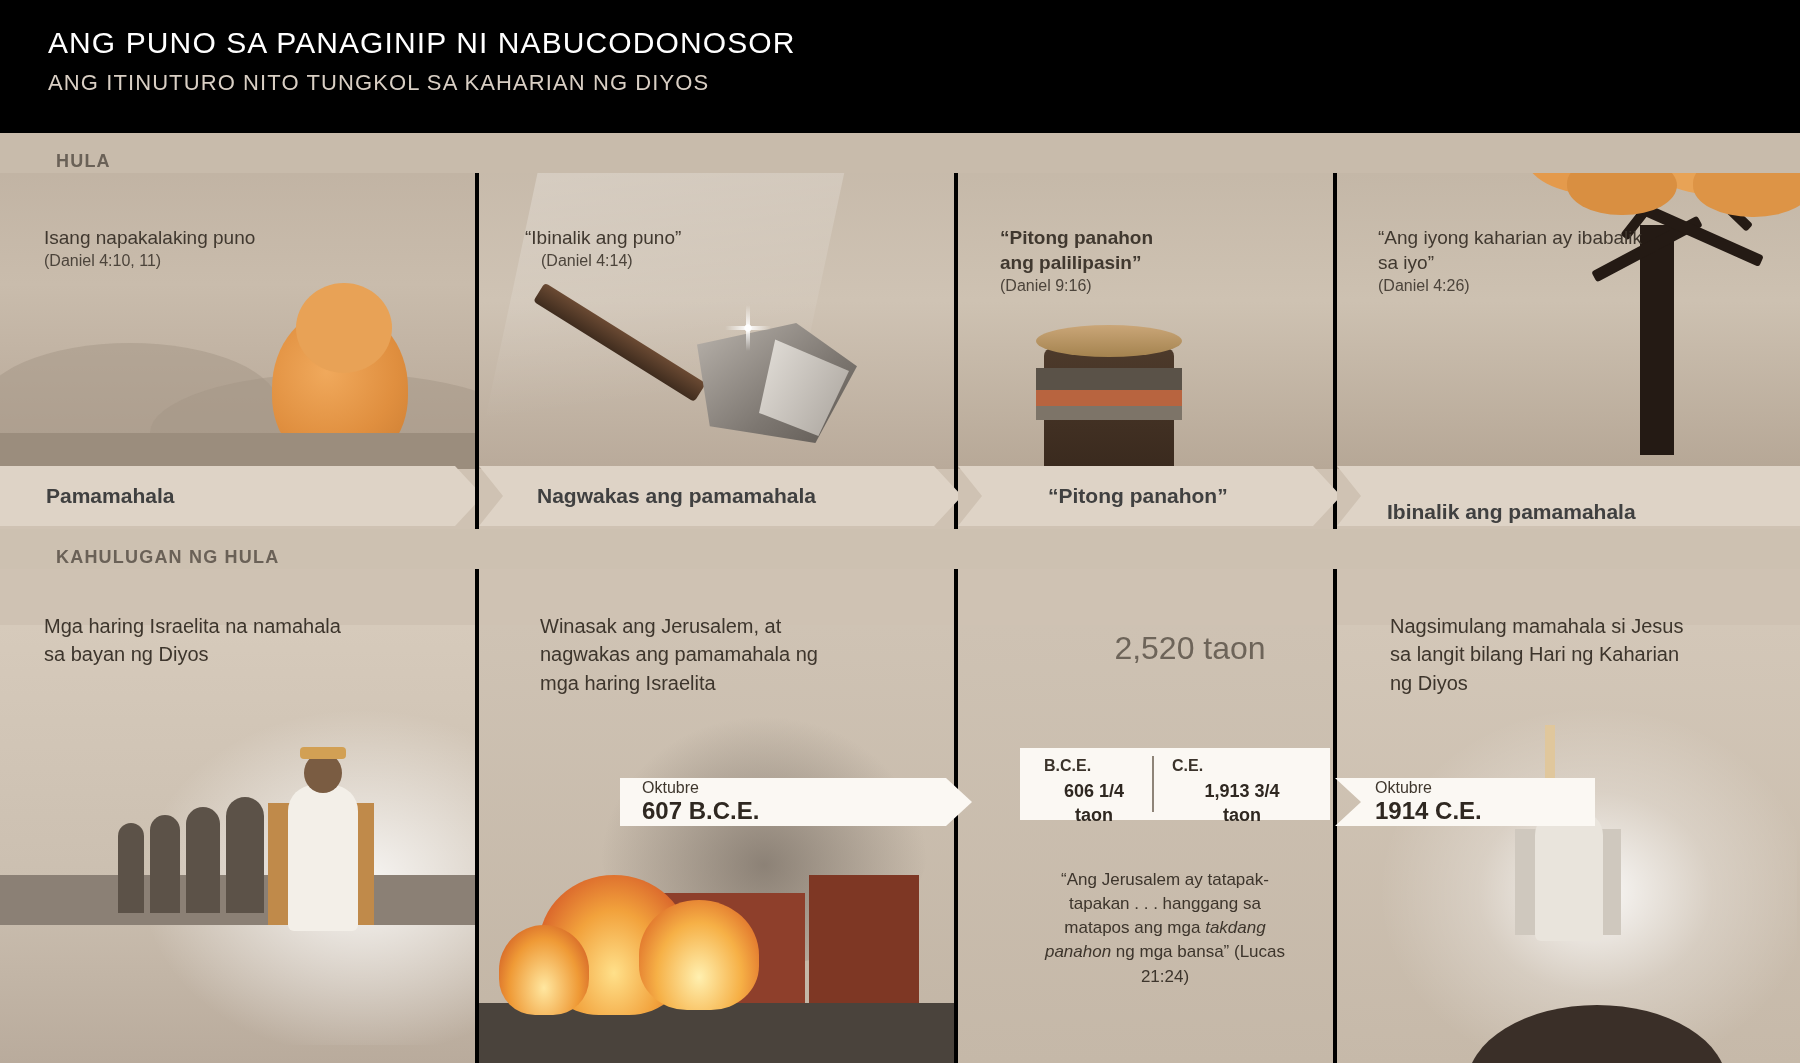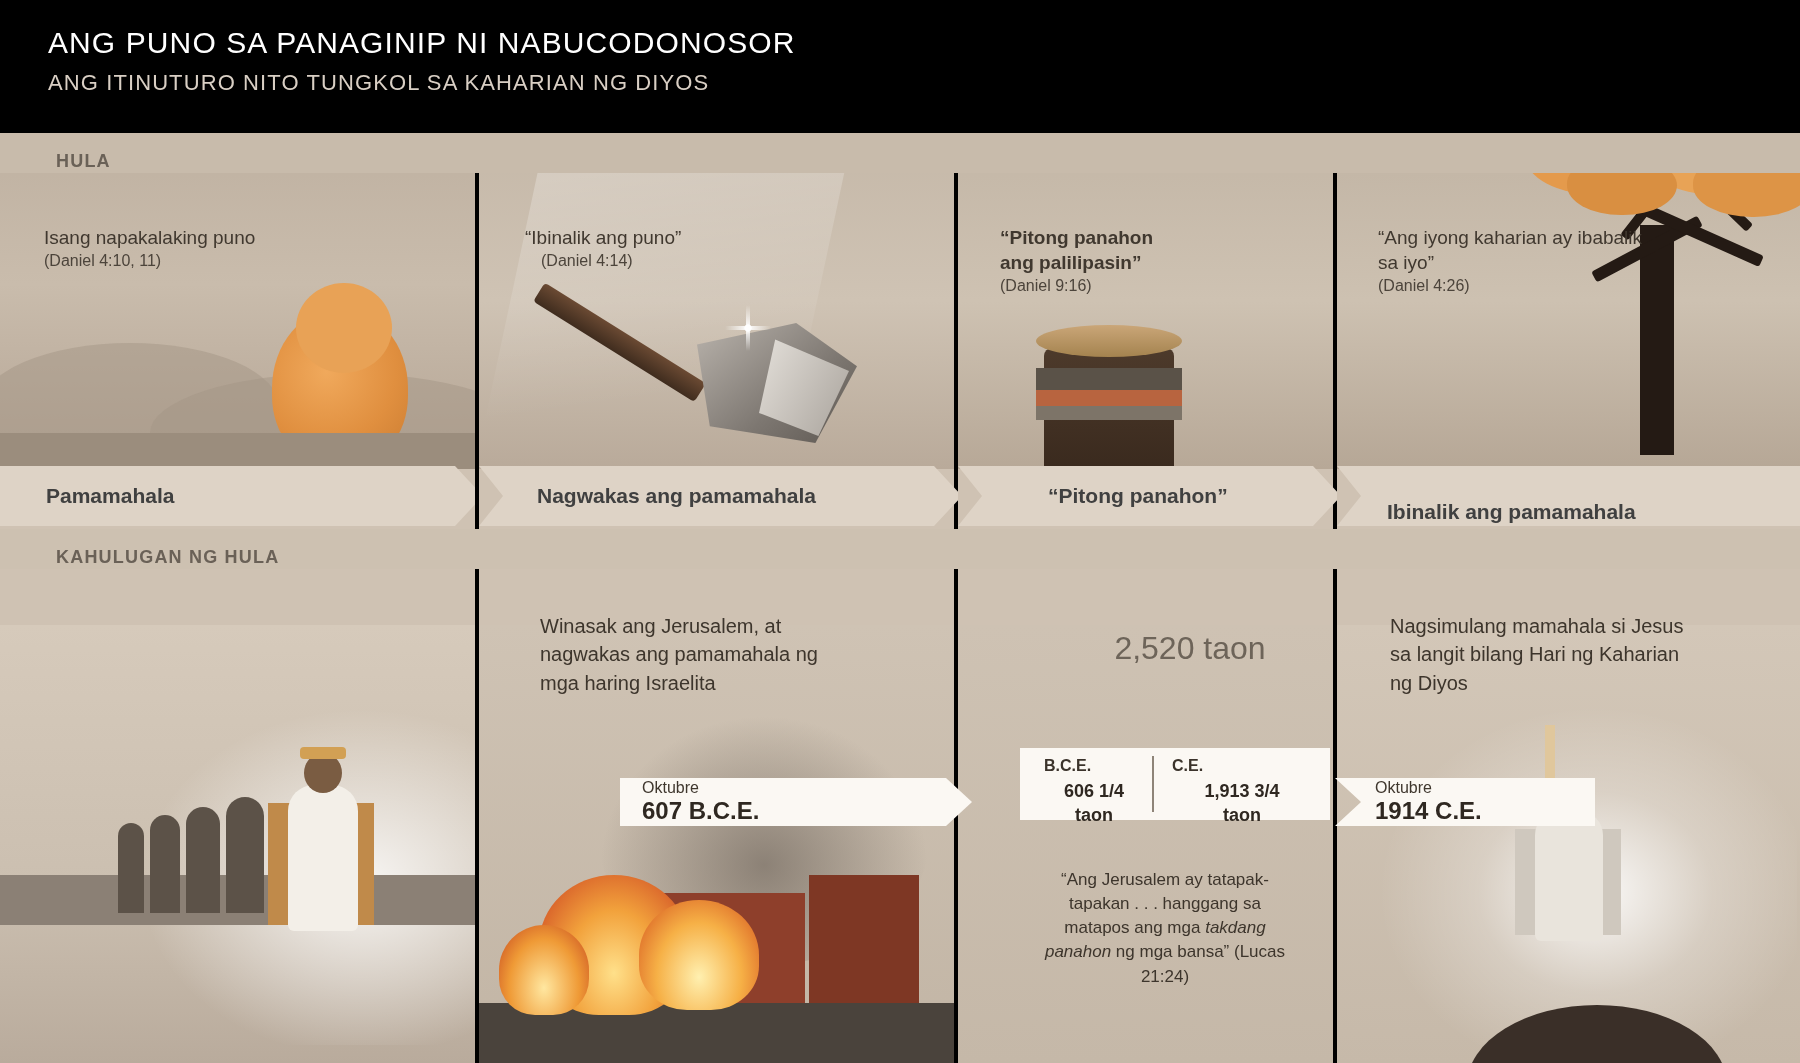--- a/index.html
+++ b/index.html
@@ -270,20 +270,21 @@
         <span>Nagwakas ang pamamahala</span>
       </div>
     <div class="ribbon rib3">
         <span>“Pitong panahon”</span>
       </div>
     <div class="ribbon rib4">
         <span>Ibinalik ang pamamahala</span>
       </div>
   </div>
 
+  <div class="mtext" style="left:44px;top:612px;width:300px;">Mga haring Israelita na namahala sa bayan ng Diyos</div>
   <div class="mtext" style="left:540px;top:612px;width:300px;">Winasak ang Jerusalem, at nagwakas ang pamamahala ng mga haring Israelita</div>
   <div class="bigyears" style="left:1060px;top:630px;width:260px;text-align:center;">2,520 taon</div>
   <div class="mtext" style="left:1390px;top:612px;width:300px;">Nagsimulang mamahala si Jesus sa langit bilang Hari ng Kaharian ng Diyos</div>
 
   <div class="banner bn-arrow" style="left:620px;top:778px;width:330px;padding-left:22px;">
     <div class="small">Oktubre</div>
     <div class="big">607 B.C.E.</div>
   </div>
 
   <div class="banner bn-arrow-in" style="left:1335px;top:778px;width:220px;padding-left:40px;">

